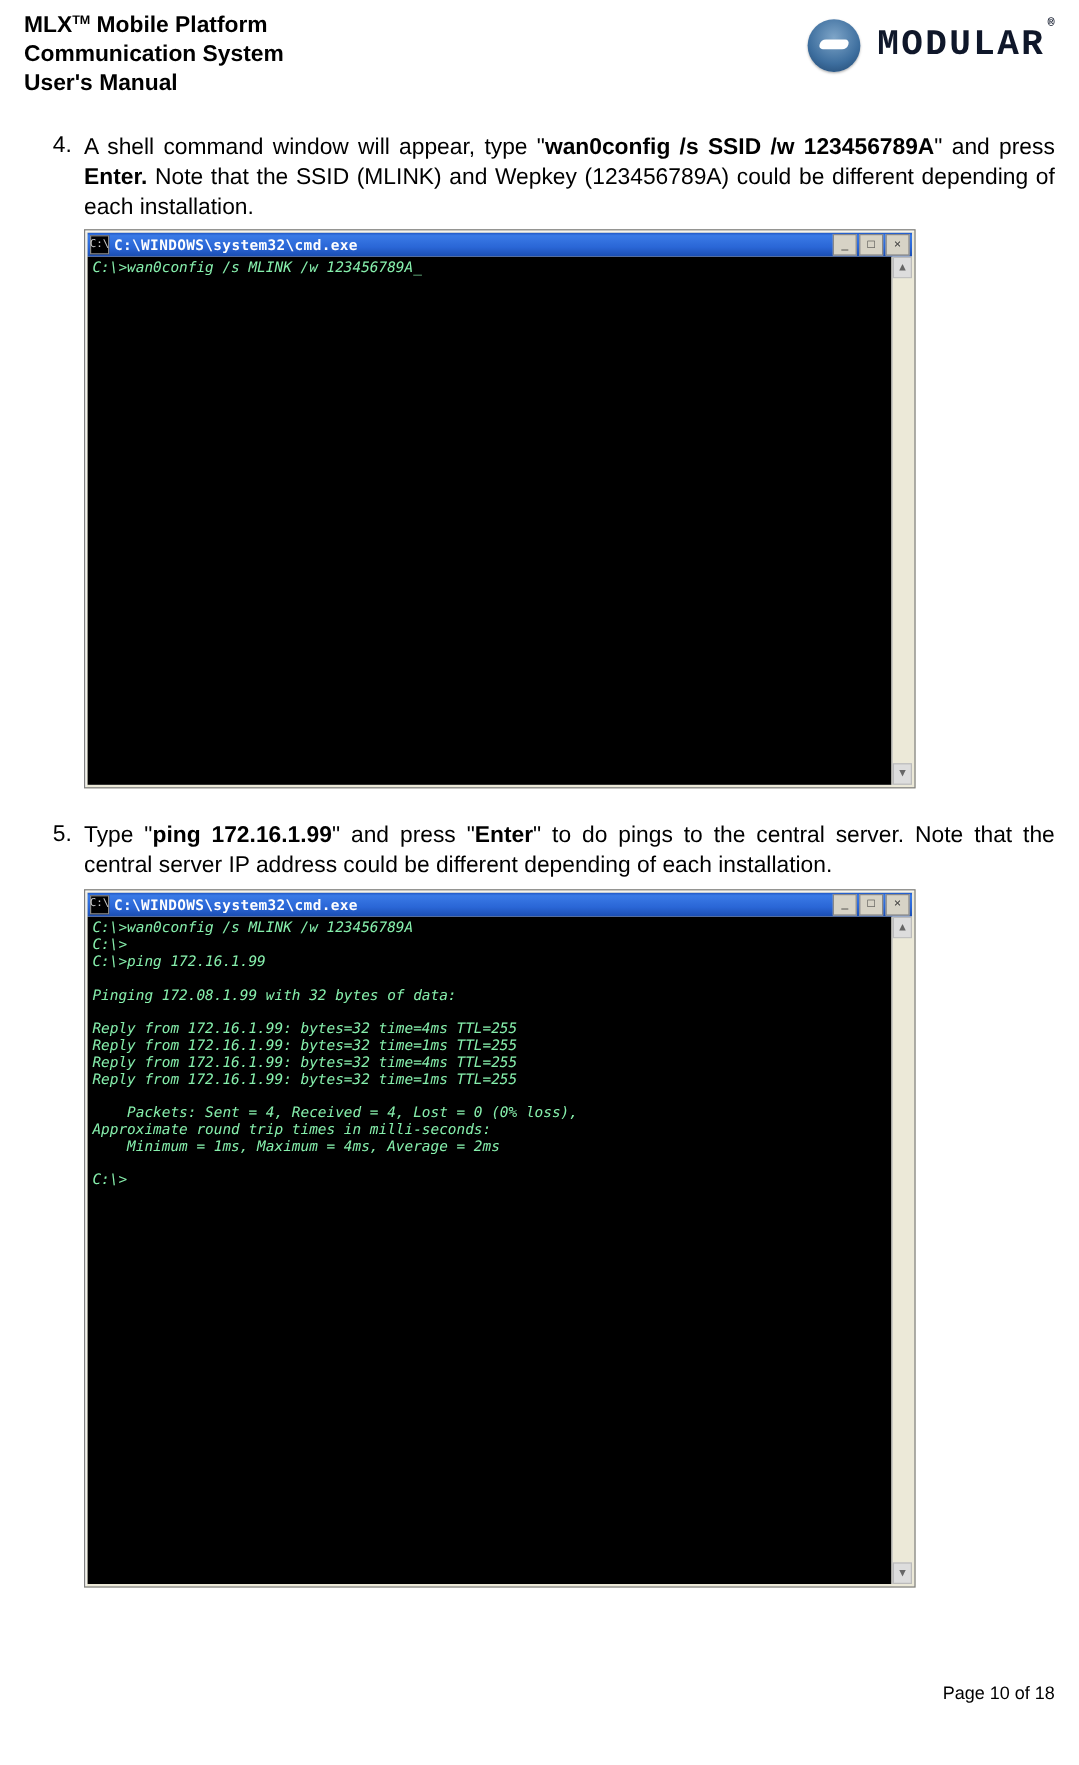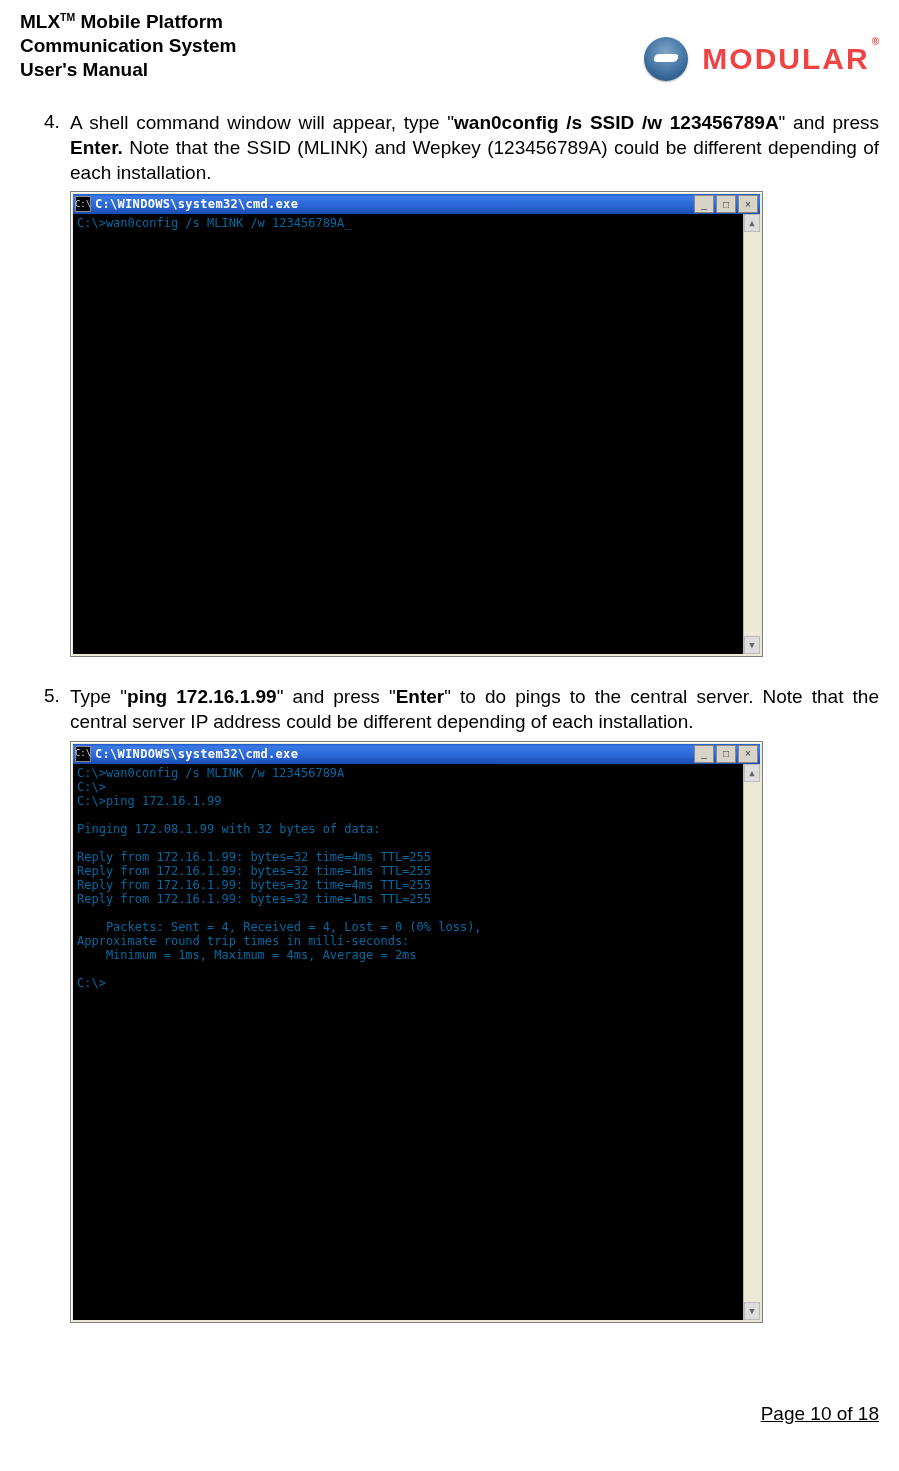--- a/index.html
+++ b/index.html
@@ -10,21 +10,21 @@
     width: 899px;
     box-sizing: border-box;
   }
   .page {
     padding: 10px 20px 20px 20px;
     box-sizing: border-box;
   }
   .header {
     display: flex;
     justify-content: space-between;
-    align-items: flex-end;
+    align-items: flex-start;
     margin-bottom: 30px;
   }
   .header-left {
     line-height: 1.25;
   }
   .header-left .l1 { font-weight: bold; }
   .header-left .tm { font-size: 0.55em; vertical-align: super; }
   .header-right {
     display: flex;
     align-items: center;
@@ -37,24 +37,24 @@
     background: radial-gradient(circle at 50% 35%, #7ea5c8 0%, #3d6e9e 60%, #1f436b 100%);
     position: relative;
     box-shadow: 0 1px 2px rgba(0,0,0,.3);
   }
   .logo-badge::after{
     content:"";
     position:absolute; left:10px; right:10px; top:17px; height:8px;
     background:#fff; border-radius:4px; transform: skewX(-18deg);
   }
   .logo-word {
-    font-family: Liberation Sans, sans-serif;
+    font-family: Liberation Mono, monospace;
     font-size: 30px;
     letter-spacing: 2px;
-    color: #ef4444;
+    color: #0f172a;
     font-weight: 900;
     position: relative;
   }
   .logo-word .reg {
     font-size: 10px;
     vertical-align: top;
     position: relative;
     top: -6px;
     left: 2px;
   }
@@ -141,29 +141,29 @@
     font-size:9px; text-align:center; line-height:16px; color:#666;
     border:1px solid #bbb;
   }
   .console-scroll .track {
     flex:1; background:#ece9d8;
   }
   .term-line {
     font-size:12px;
     line-height:14px;
     white-space:pre;
-    color:#0369a1;
+    color:#86efac;
+    font-style:italic;
   }
   .term-line.blank { height:14px; }
 
   .footer {
     text-align: right;
     margin-top: 80px;
-    font-size: 19px;
-    text-decoration: underline;
+    font-size: 15px;
   }
 </style>
 </head>
 <body>
 
 <div class="page">
 
   <div class="header">
     <div class="header-left">
       <div class="l1">

